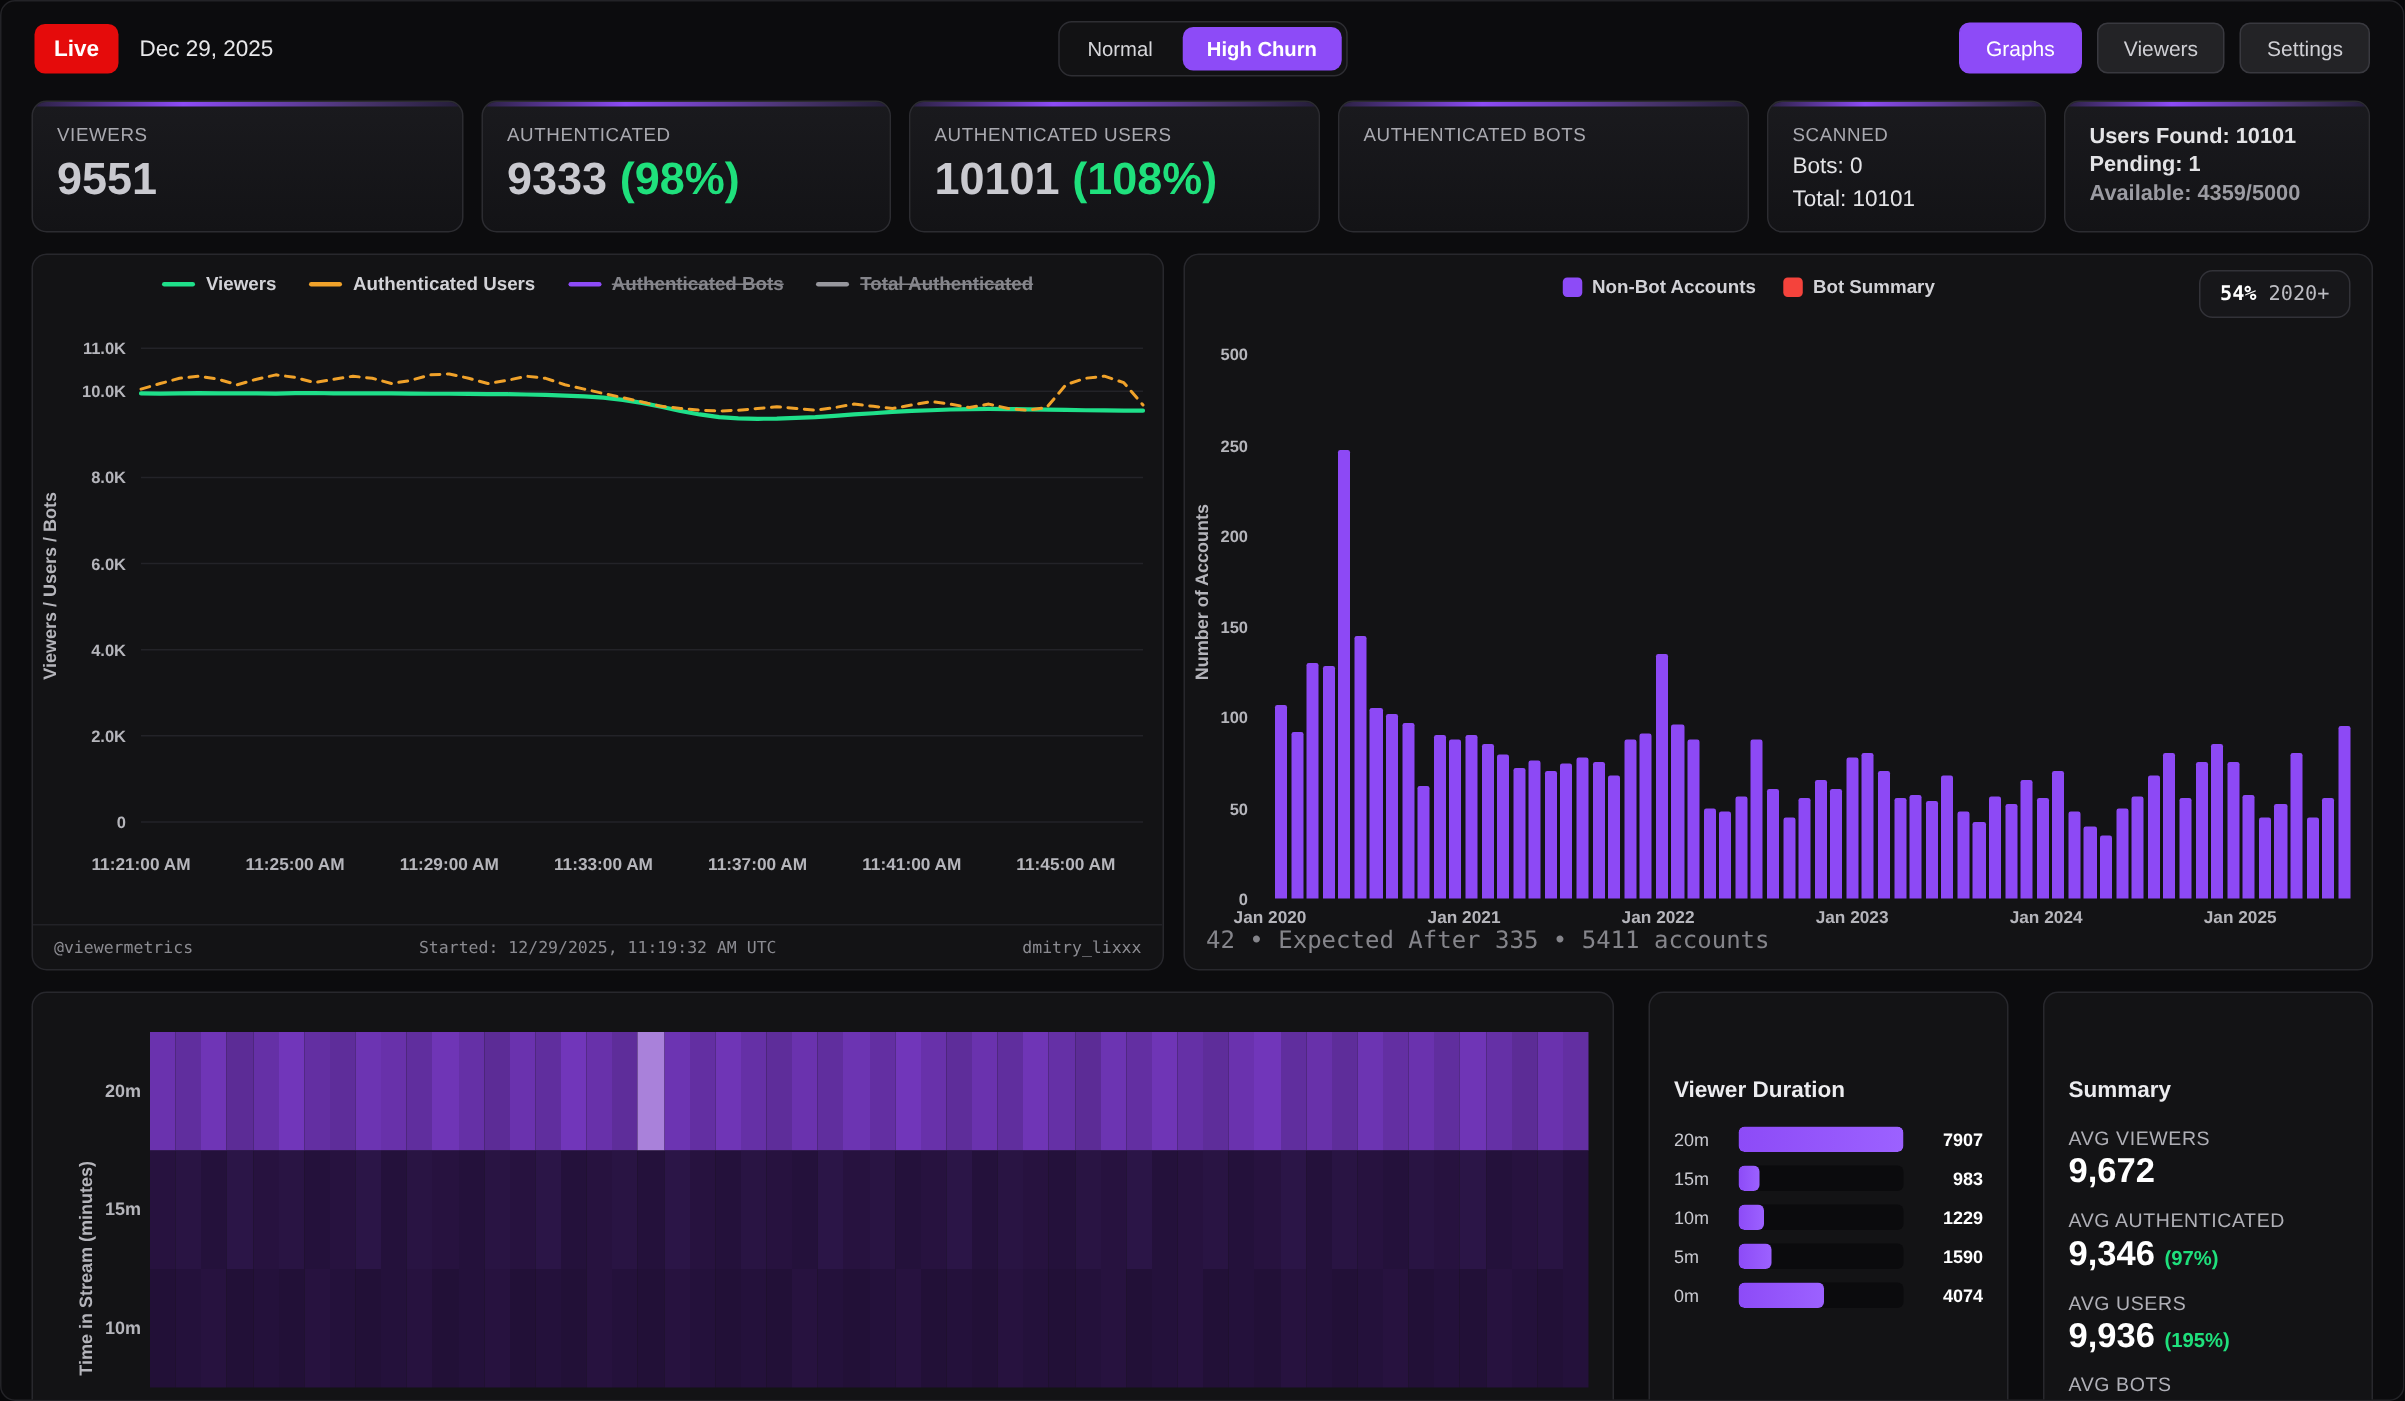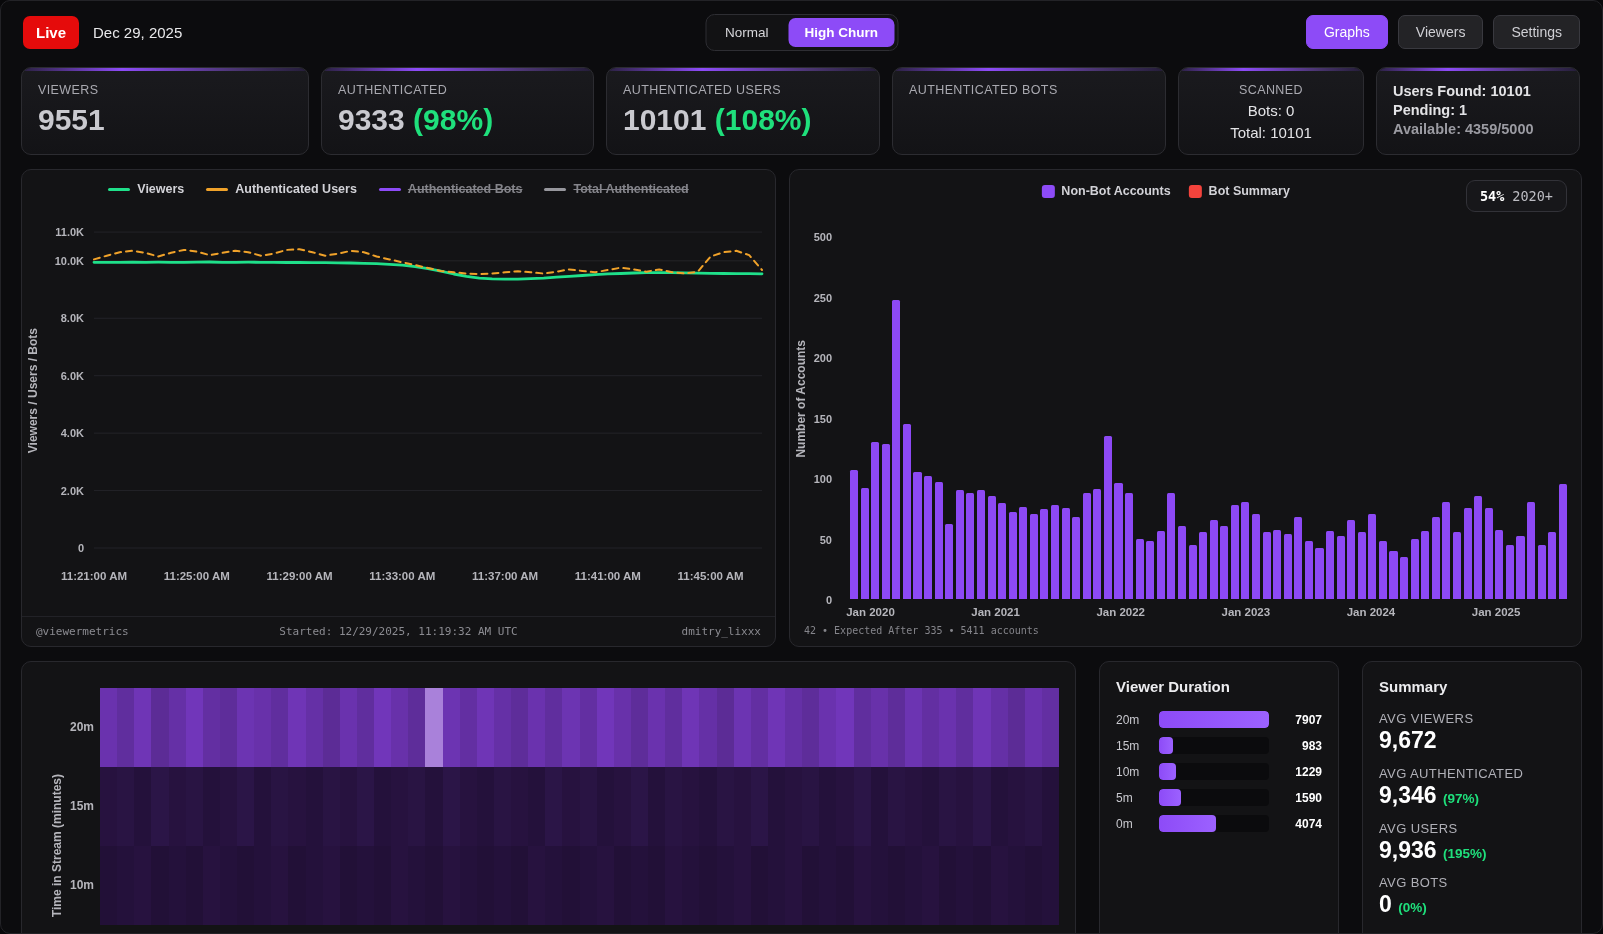--- a/index.html
+++ b/index.html
@@ -45,21 +45,21 @@
     position: relative; background: linear-gradient(180deg, #1a1a1e, #131316);
     border: 1px solid #2c2c31; border-radius: 10px; padding: 12px 16px;
     min-height: 88px; overflow: hidden;
   }
   .stat-card::before {
     content: ""; position: absolute; top: 0; left: 0; right: 0; height: 3px;
     background: linear-gradient(90deg, #2a2140 0%, #8d4bf7 35%, #4a3570 75%, #241d38 100%);
   }
   .stat-card.w1 { width: 288px; } .stat-card.w2 { width: 273px; }
   .stat-card.w3 { width: 274px; } .stat-card.w4 { width: 274px; }
-  .stat-card.w5 { width: 186px; text-align: center; } .stat-card.w6 { width: 204px; }
+  .stat-card.w5 { width: 186px; } .stat-card.w6 { width: 204px; }
   .stat-label { font-size: 12.5px; color: #a9a9b0; letter-spacing: .4px; margin-top: 3px; }
   .stat-value { margin-top: 6px; font-size: 30px; font-weight: bold; color: #c9c9cf; }
   .stat-value .pct { color: #1fe07c; }
   .stat-line { font-size: 15px; color: #e3e3e6; margin-top: 5px; }
   .stat-card.w6 .stat-line { font-weight: bold; margin-top: 3px; font-size: 14.5px; }
   .stat-card.w6 .stat-line.dim { color: #9b9ba2; }
   
   .main-row { display: flex; gap: 13px; margin: 0 20px; height: 478px; }
   .panel {
     background: #131315; border: 1px solid #28282d; border-radius: 10px;
@@ -93,34 +93,34 @@
     background: #17171a; border: 1px solid #323238; border-radius: 9px; padding: 7px 13px;
     font-family: "DejaVu Sans Mono", monospace; font-size: 13.5px;
   }
   .era-badge .pct { font-weight: bold; color: #fff; }
   .era-badge .suffix { color: #bcbcc2; }
   .bar-chart-zone { flex: 1; position: relative; }
   .bar-area { position: absolute; left: 60px; right: 14px; top: 20px; height: 363px; display: flex; align-items: flex-end; gap: 2.5px; }
   .bar { flex: 1; background: #8d49f5; border-radius: 1.5px 1.5px 0 0; }
   .bar-ylabels { position: absolute; left: 0; width: 52px; top: 20px; height: 363px; }
   .bar-ylabels span { position: absolute; right: 10px; font-size: 11px; font-weight: bold; color: #b5b5bb; }
-  .bar-xlabels { position: absolute; left: 68px; right: 14px; top: 390px; height: 18px; }
+  .bar-xlabels { position: absolute; left: 44px; right: 14px; top: 390px; height: 18px; }
   .bar-xlabels span { position: absolute; transform: translateX(-35%); font-size: 11.5px; font-weight: bold; color: #b5b5bb; white-space: nowrap; }
-  .bar-footer { padding: 0 0 10px 14px; font-family: "DejaVu Sans Mono", monospace; font-size: 10px; color: #85858b; }
+  .bar-footer { padding: 0 0 10px 14px; font-family: "DejaVu Sans Mono", monospace; font-size: 16px; color: #85858b; }
   
   .bottom-row { display: flex; gap: 23px; margin: 14px 20px 0; }
   .heatmap-panel { width: 1055px; height: 420px; }
   .hm-ytitle-wrap { position: absolute; left: 28px; top: 112px; }
   .hm-grid { position: absolute; left: 78px; right: 16px; top: 26px; }
   .hm-row { display: flex; height: 79px; }
   .hm-cell { flex: 1; }
   .hm-labels span { position: absolute; left: 42px; width: 30px; text-align: right; font-size: 12px; font-weight: bold; color: #b5b5bb; }
   
   .duration-panel { width: 240px; height: 420px; padding: 16px; }
-  .side-title { font-size: 15px; font-weight: bold; color: #ececef; margin-bottom: 16px; }
+  .side-title { font-size: 15px; font-weight: bold; color: #ececef; margin-bottom: 16px; margin-top: 40px; }
   .dur-row { display: grid; grid-template-columns: 34px 1fr 44px; align-items: center; gap: 9px; margin-bottom: 9px; }
   .dur-label { font-size: 12px; color: #c9c9cf; }
   .dur-track { height: 17px; background: #0b0b0d; border-radius: 4px; overflow: hidden; }
   .dur-fill { height: 100%; background: linear-gradient(90deg, #8d4bf7, #9c61ff); border-radius: 4px; }
   .dur-value { font-size: 12px; font-weight: bold; color: #fff; text-align: right; }
   
   .summary-panel { flex: 1; height: 420px; padding: 16px; }
   .sum-item { margin-bottom: 11px; }
   .sum-label { font-size: 13px; color: #b0b0b7; letter-spacing: .4px; }
   .sum-value { font-size: 23px; font-weight: bold; color: #fff; line-height: 1.25; }

